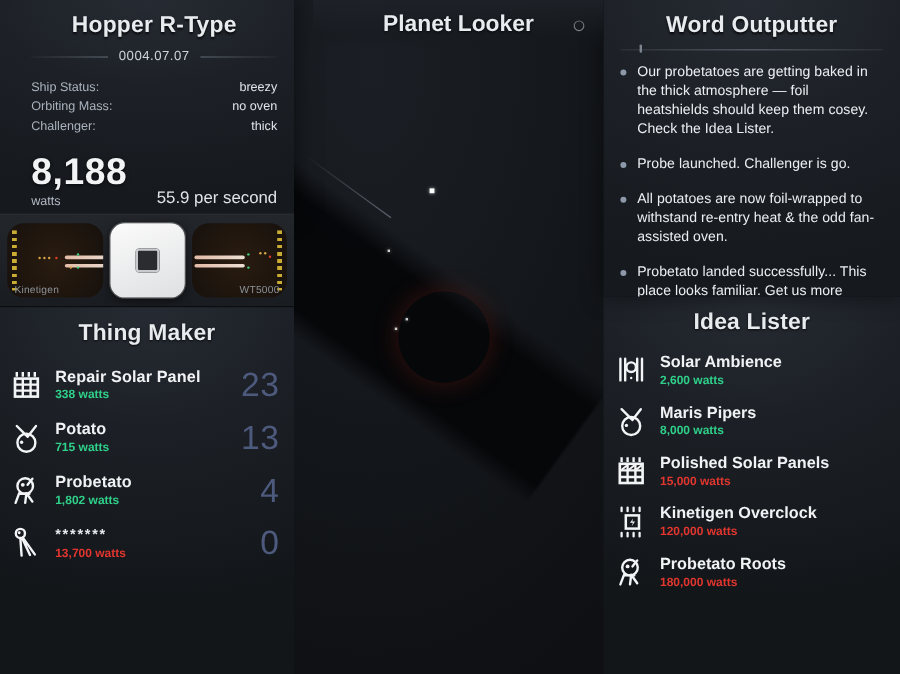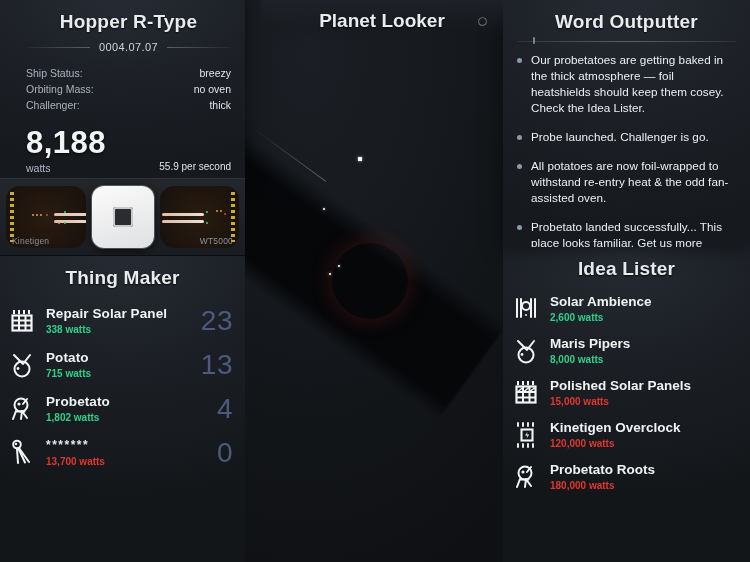--- a/index.html
+++ b/index.html
@@ -114,21 +114,21 @@
     color: #f1f3f5;
     letter-spacing: .5px;
     text-shadow: 0 1px 3px rgba(0,0,0,.75);
   }
   .energy .unit {
     font-size: 10.5px;
     color: #b3bac4;
     margin-top: 4px;
   }
   .energy .rate {
-    font-size: 10px;
+    font-size: 14px;
     color: #dfe4ea;
     padding-bottom: 2px;
   }
 
   
   .carousel {
     height: 78px;
     position: relative;
     background: linear-gradient(180deg, #23262b 0%, #191c20 100%);
     border-top: 1px solid #2e3339;

